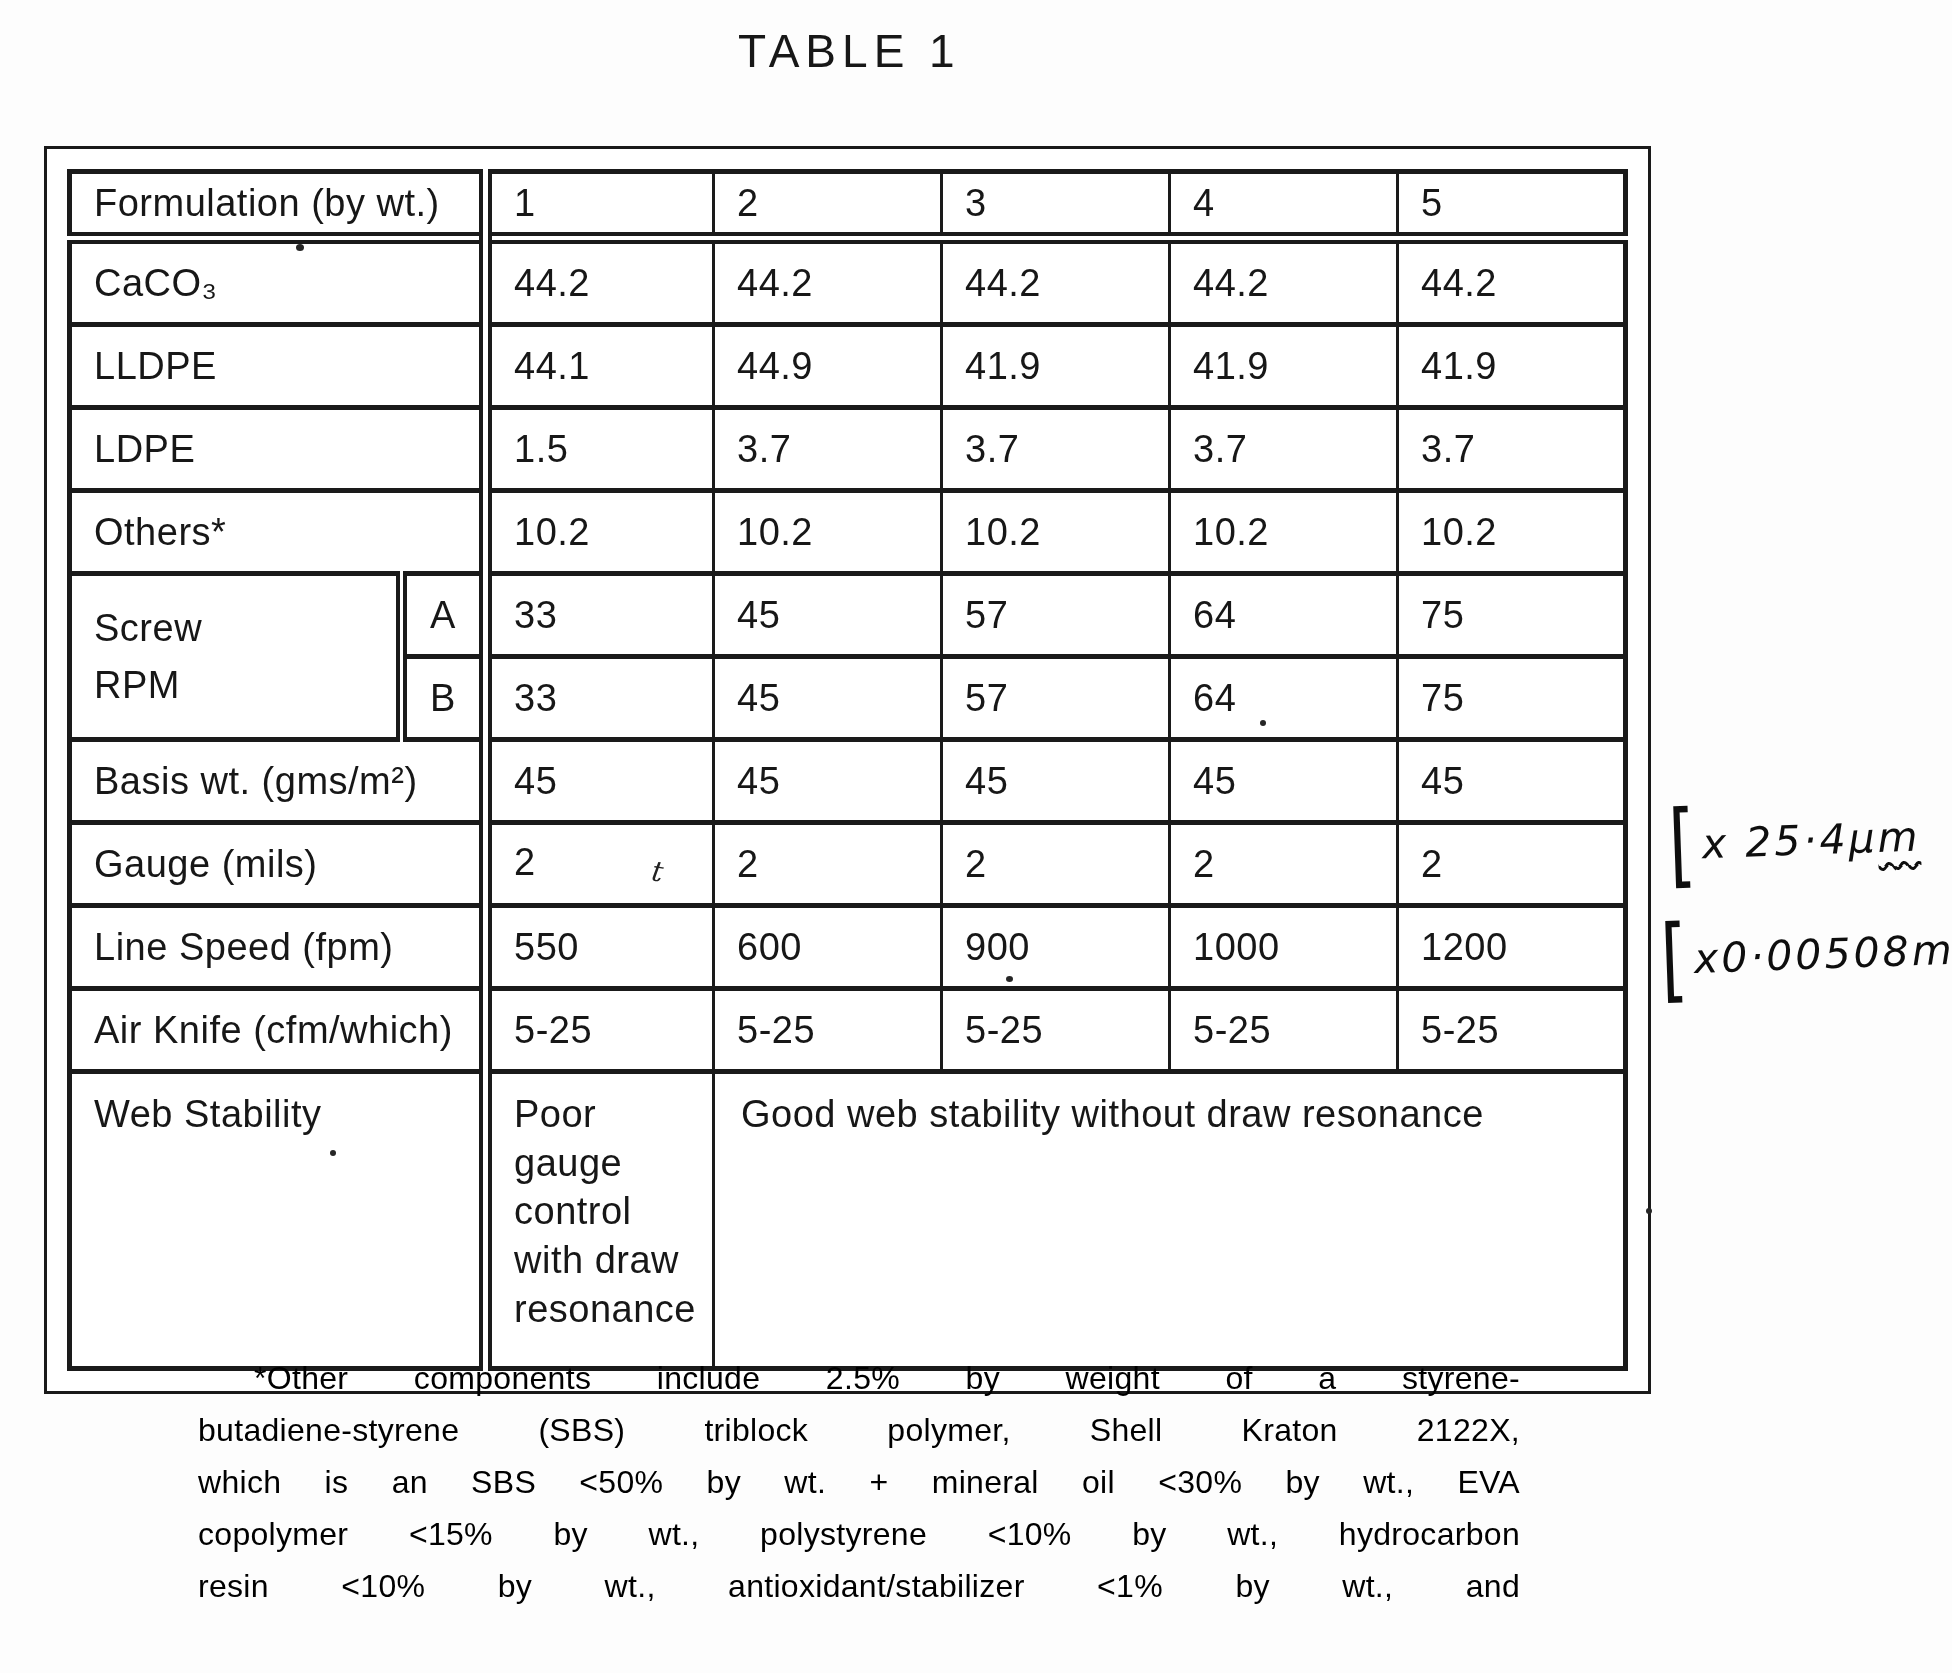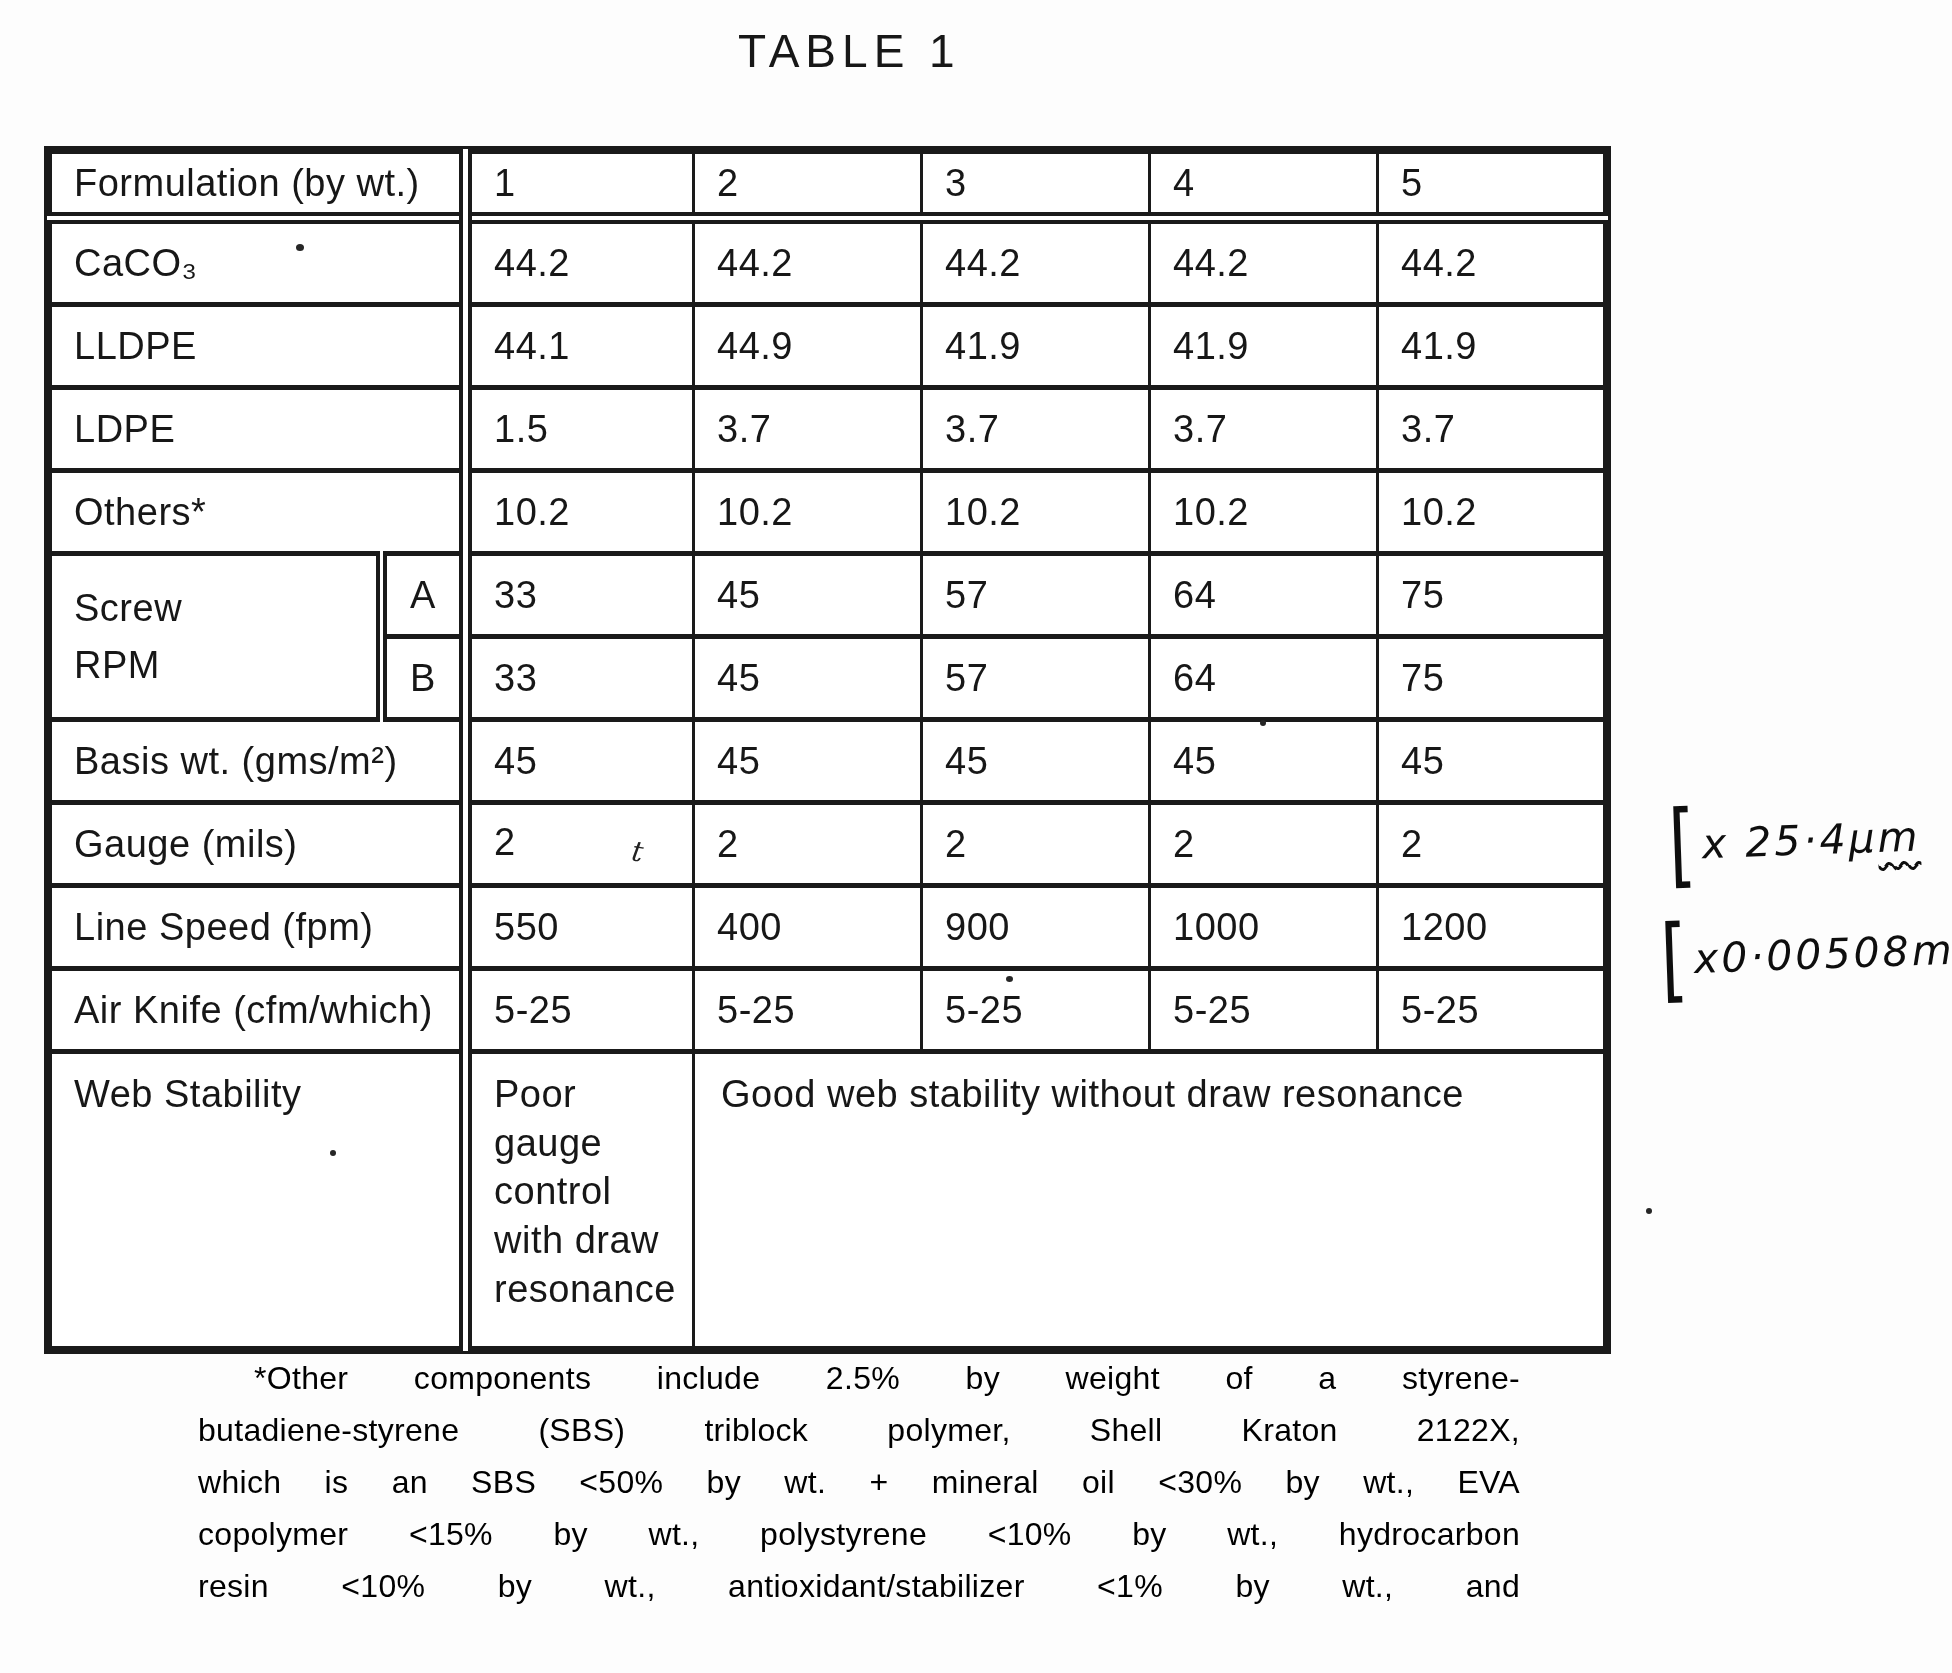--- a/index.html
+++ b/index.html
@@ -10,21 +10,21 @@
     font-family:"Liberation Sans","DejaVu Sans",sans-serif;
     color:#171717;
     overflow:hidden;
   }
   .title{
     position:absolute;top:24px;left:738px;
     font-size:46px;letter-spacing:6px;font-weight:400;text-align:right;
   }
   .table-wrap{
     position:absolute;top:146px;left:44px;
-    border:3px solid #1a1a1a;padding:0;background:#fff;
+    border:3px solid #1a1a1a;padding:20px;background:#fff;
   }
   table{border-collapse:collapse;table-layout:fixed;border:5px solid #1a1a1a;}
   td,th{
     border:3px solid #1a1a1a;
     border-top-width:5px;border-bottom-width:5px;
     font-size:38px;font-weight:400;letter-spacing:.5px;
     text-align:left;vertical-align:middle;
     padding:0 4px 0 22px;height:78px;overflow:hidden;
   }
   tr.head th, tr.head td{border-bottom:12px double #1a1a1a;height:58px;}
@@ -165,21 +165,21 @@
         </td>
         <td>2</td>
         <td>2</td>
         <td>2</td>
         <td>2</td>
       </tr>
 
       <tr>
         <td class="lbl" colspan="2">Line Speed (fpm)</td>
         <td>550</td>
-        <td>400</td>
+        <td>600</td>
         <td>900</td>
         <td>1000</td>
         <td>1200</td>
       </tr>
 
       <tr>
         <td class="lbl" colspan="2">Air Knife (cfm/which)</td>
         <td>5-25</td>
         <td>5-25</td>
         <td>5-25</td>

